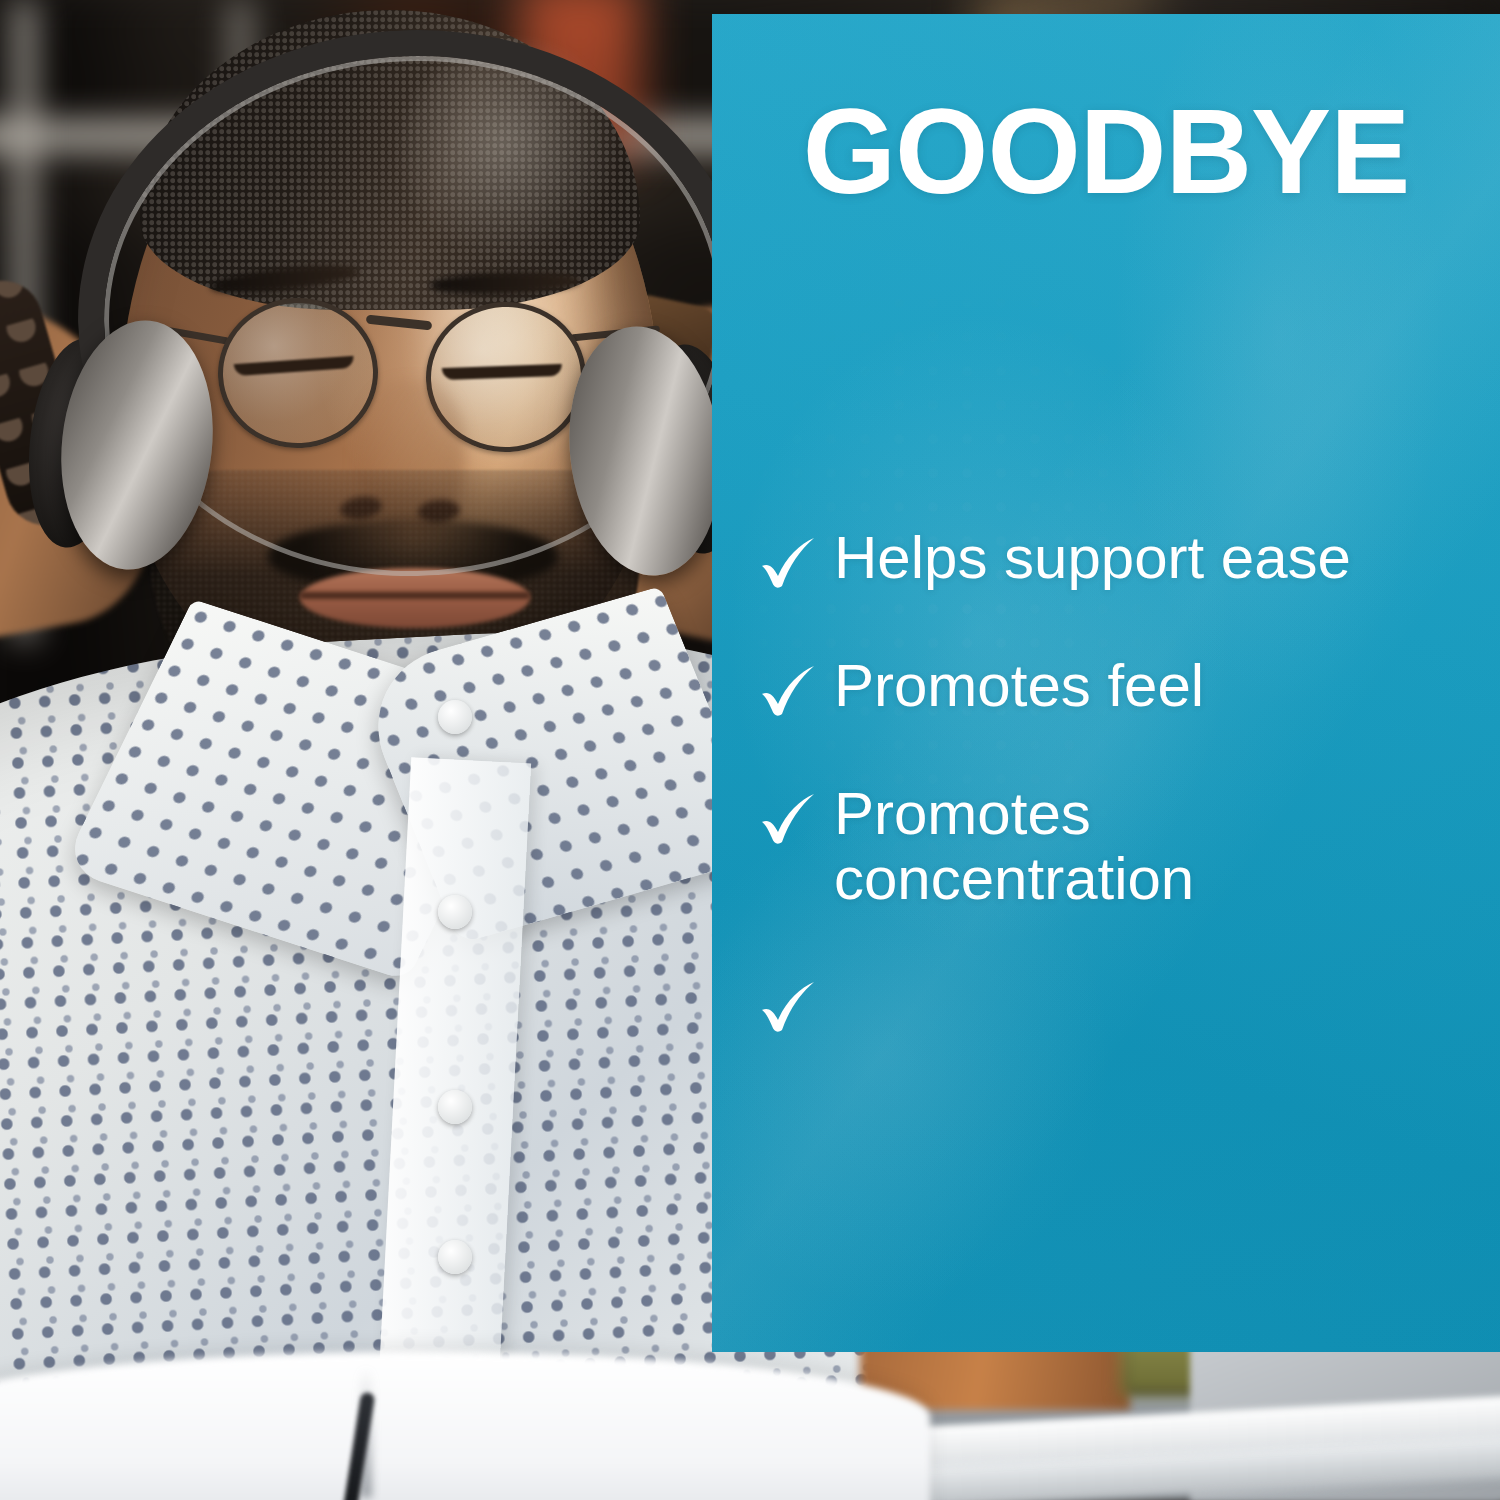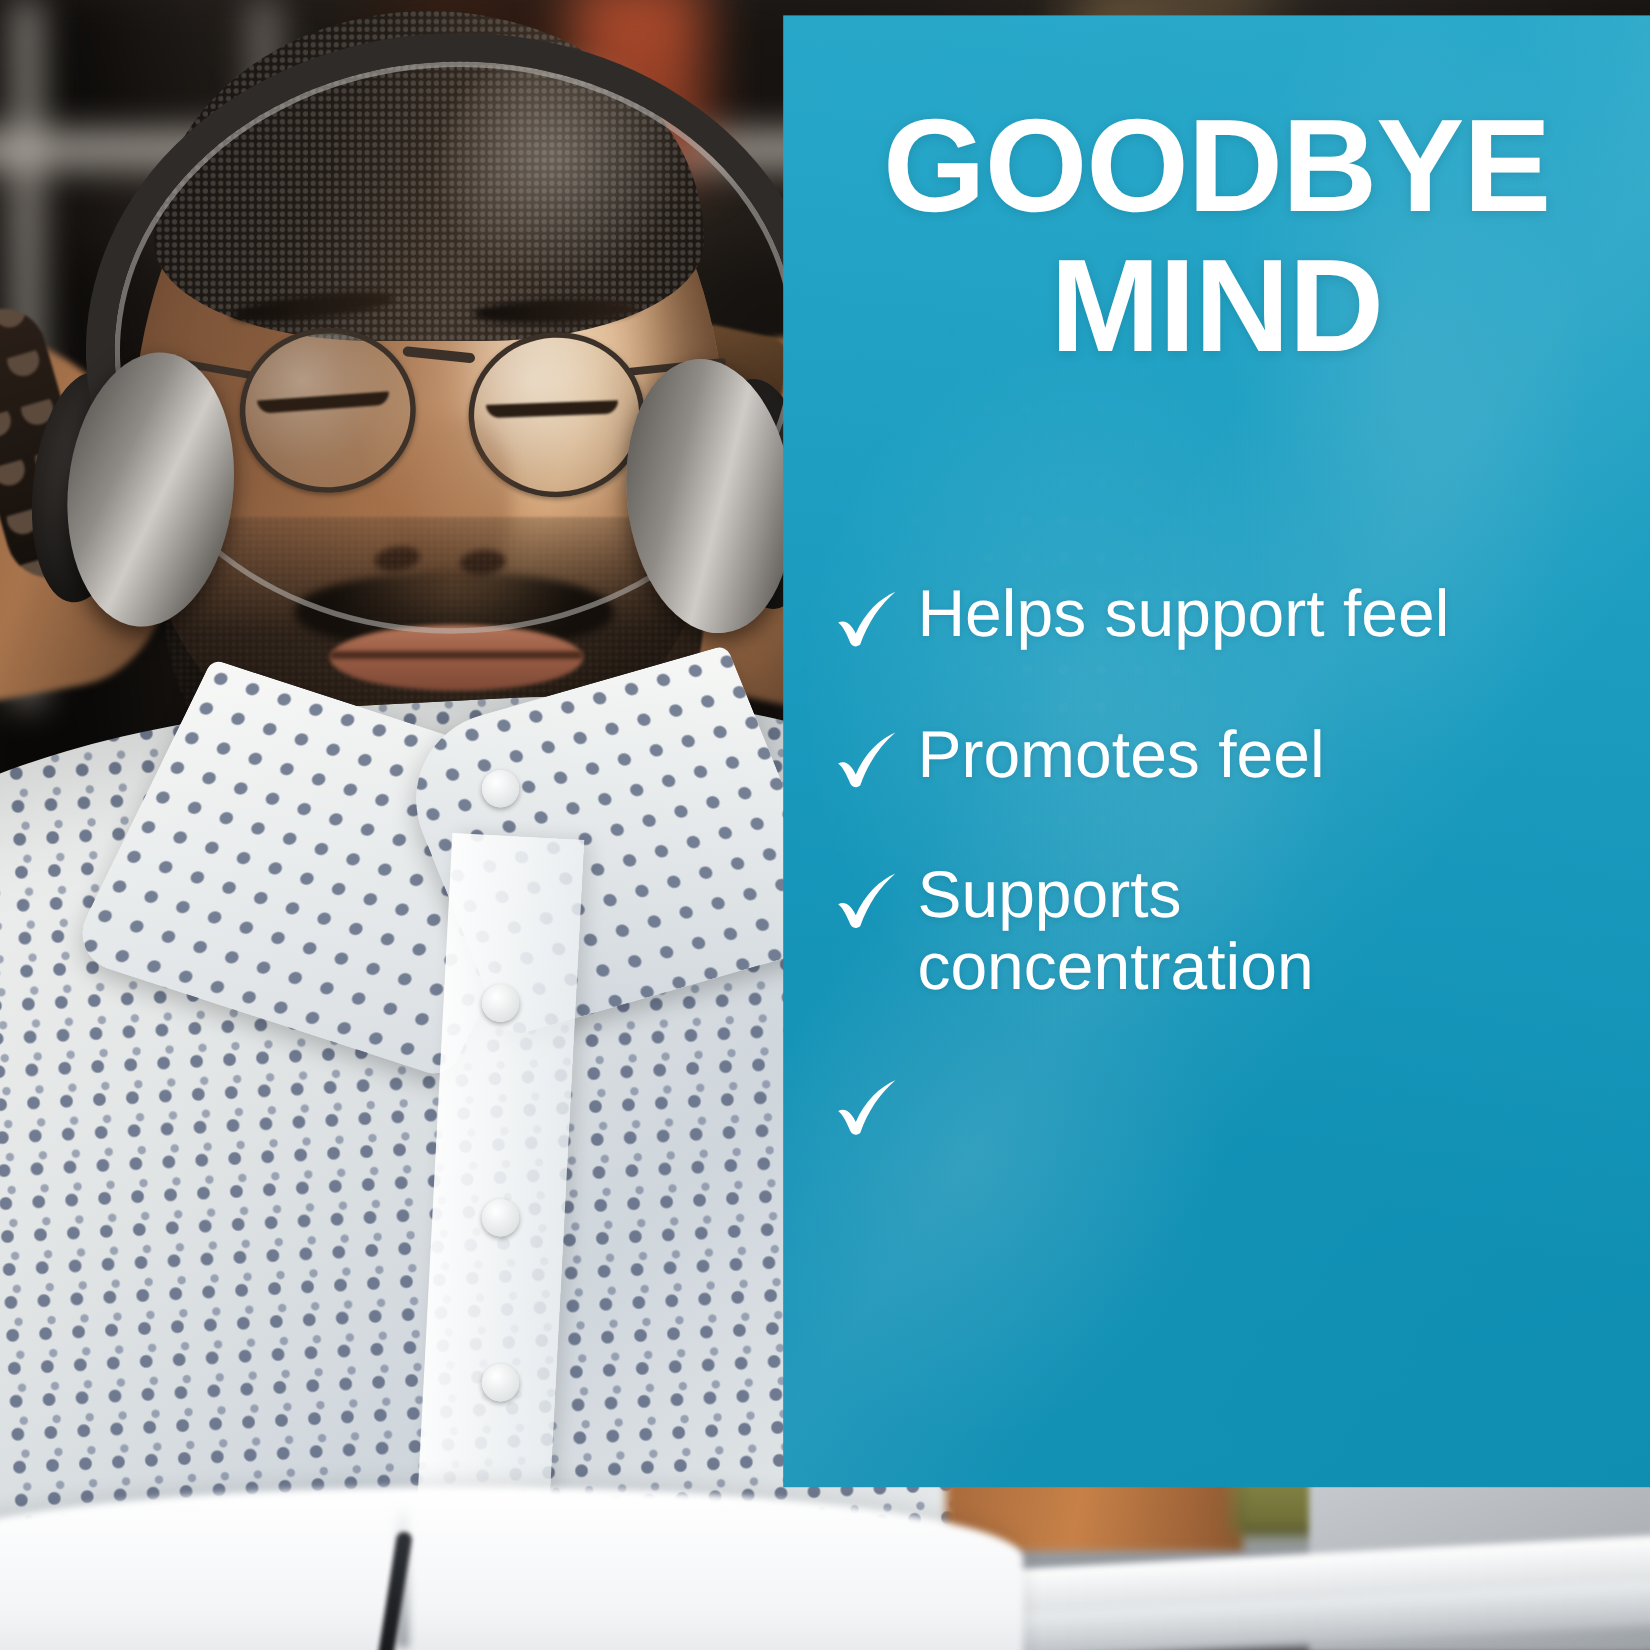--- a/index.html
+++ b/index.html
@@ -435,50 +435,49 @@
     <div class="book-spine"></div>
     <div class="pen"></div>
   </div>
 
   <div class="panel">
     <div class="panel-ghost"></div>
     <div class="panel-ghost2"></div>
 
     <div class="headline">
       <div>GOODBYE</div>
-      <div>MIND</div>
     </div>
 
     <div class="bullets">
 
       <div class="bullet">
         <span class="check">
           <svg viewBox="0 0 64 64" aria-hidden="true">
             <path d="M6 34 C12 31 17 34 22 44 C30 25 44 12 58 6 C44 18 33 34 26 54 C22 57 18 56 16 50 C13 43 10 37 6 34 Z" fill="#ffffff"></path>
           </svg>
         </span>
-        <span class="btext">Helps support feel</span>
+        <span class="btext">Helps support ease</span>
       </div>
 
       <div class="bullet">
         <span class="check">
           <svg viewBox="0 0 64 64" aria-hidden="true">
             <path d="M6 34 C12 31 17 34 22 44 C30 25 44 12 58 6 C44 18 33 34 26 54 C22 57 18 56 16 50 C13 43 10 37 6 34 Z" fill="#ffffff"></path>
           </svg>
         </span>
         <span class="btext">Promotes feel</span>
       </div>
 
       <div class="bullet">
         <span class="check">
           <svg viewBox="0 0 64 64" aria-hidden="true">
             <path d="M6 34 C12 31 17 34 22 44 C30 25 44 12 58 6 C44 18 33 34 26 54 C22 57 18 56 16 50 C13 43 10 37 6 34 Z" fill="#ffffff"></path>
           </svg>
         </span>
-        <span class="btext">Supports concentration</span>
+        <span class="btext">Promotes concentration</span>
       </div>
 
       <div class="bullet">
         <span class="check">
           <svg viewBox="0 0 64 64" aria-hidden="true">
             <path d="M6 34 C12 31 17 34 22 44 C30 25 44 12 58 6 C44 18 33 34 26 54 C22 57 18 56 16 50 C13 43 10 37 6 34 Z" fill="#ffffff"></path>
           </svg>
         </span>
       </div>
 

